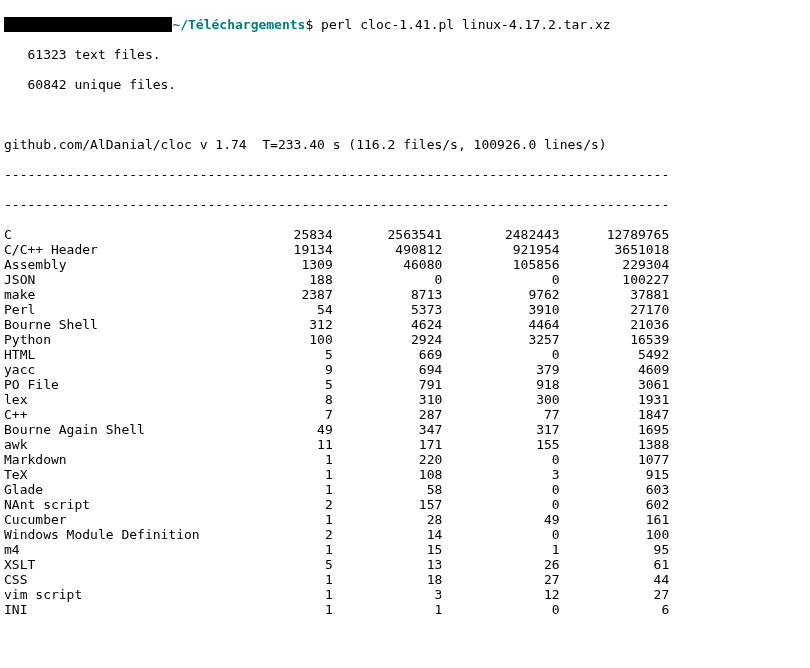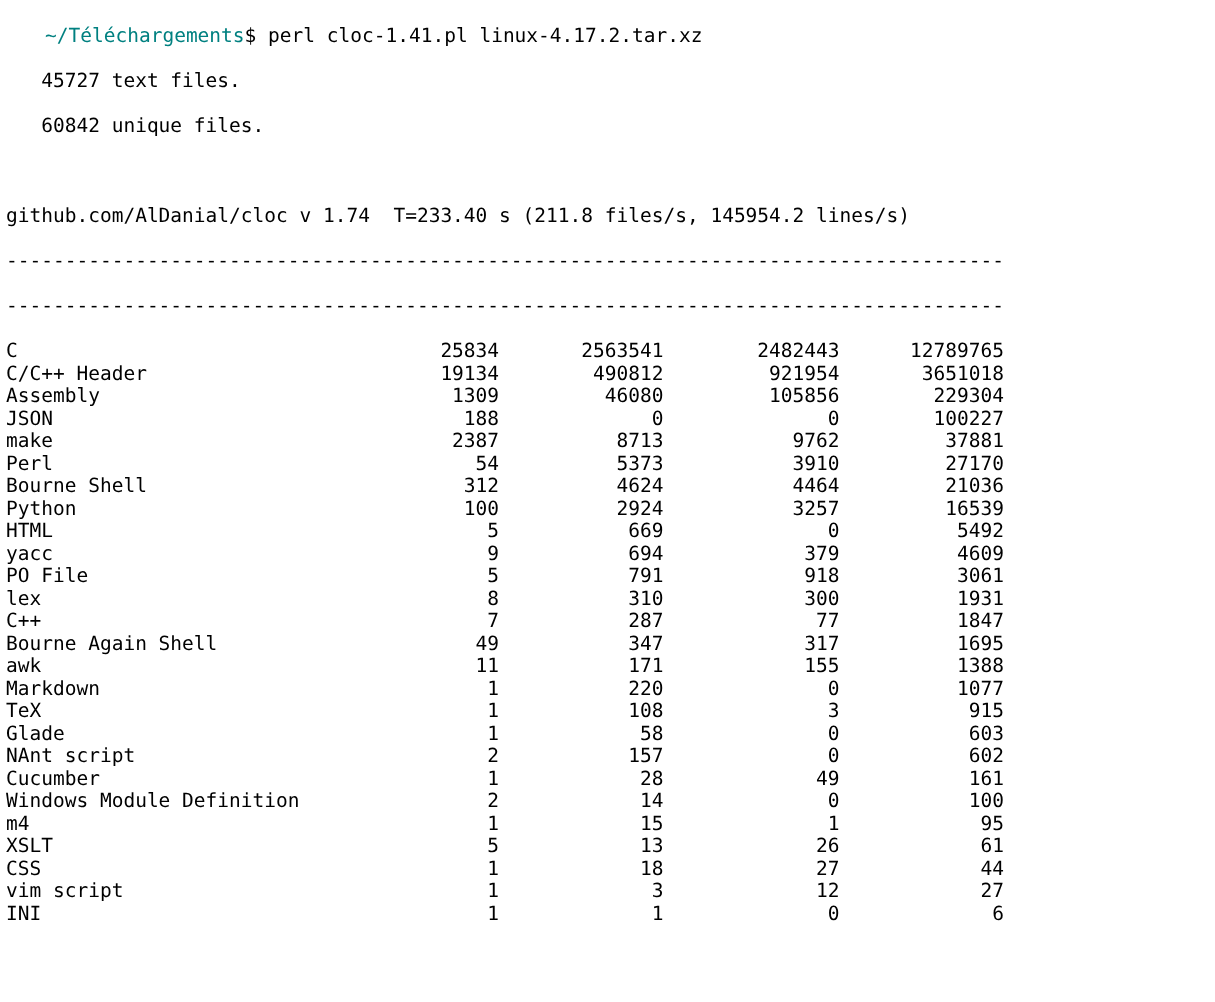--- a/index.html
+++ b/index.html
@@ -26,32 +26,31 @@
       padding: 0 2px;
     }
     .path {
       color: #008080;
       font-weight: bold;
     }
     .cmd-rest {
       color: #000000;
     }
     .heavy {
-      font-weight: normal;
-      padding-left: 26px;
+      font-weight: bold;
     }
   </style>
 </head>
 <body>
 
 <div class="terminal">
-<div class="prompt-line"><span class="path heavy">~/Téléchargements</span><span class="cmd-rest">$</span><span class="cmd-rest"> </span><span class="cmd-rest">perl cloc-1.41.pl linux-4.17.2.tar.xz</span></div>
-<div>   45727 text files.</div>
+<div class="prompt-line"><span class="redacted">xxxxxxxxxxxxxxxxxxxxx</span><span class="path heavy">~/Téléchargements</span><span class="cmd-rest">$</span><span class="cmd-rest"> </span><span class="cmd-rest">perl cloc-1.41.pl linux-4.17.2.tar.xz</span></div>
+<div>   61323 text files.</div>
 <div>   60842 unique files.</div>
 <div>&nbsp;</div>
-<div>github.com/AlDanial/cloc v 1.74  T=233.40 s (211.8 files/s, 145954.2 lines/s)</div>
+<div>github.com/AlDanial/cloc v 1.74  T=233.40 s (116.2 files/s, 100926.0 lines/s)</div>
 <div>-------------------------------------------------------------------------------------</div>
 <div>-------------------------------------------------------------------------------------</div>
 <div id="table-body"><div>C                                    25834       2563541        2482443      12789765</div><div>C/C++ Header                         19134        490812         921954       3651018</div><div>Assembly                              1309         46080         105856        229304</div><div>JSON                                   188             0              0        100227</div><div>make                                  2387          8713           9762         37881</div><div>Perl                                    54          5373           3910         27170</div><div>Bourne Shell                           312          4624           4464         21036</div><div>Python                                 100          2924           3257         16539</div><div>HTML                                     5           669              0          5492</div><div>yacc                                     9           694            379          4609</div><div>PO File                                  5           791            918          3061</div><div>lex                                      8           310            300          1931</div><div>C++                                      7           287             77          1847</div><div>Bourne Again Shell                      49           347            317          1695</div><div>awk                                     11           171            155          1388</div><div>Markdown                                 1           220              0          1077</div><div>TeX                                      1           108              3           915</div><div>Glade                                    1            58              0           603</div><div>NAnt script                              2           157              0           602</div><div>Cucumber                                 1            28             49           161</div><div>Windows Module Definition                2            14              0           100</div><div>m4                                       1            15              1            95</div><div>XSLT                                     5            13             26            61</div><div>CSS                                      1            18             27            44</div><div>vim script                               1             3             12            27</div><div>INI                                      1             1              0             6</div></div>
 
 
 
 </div>
 
 </body></html>

